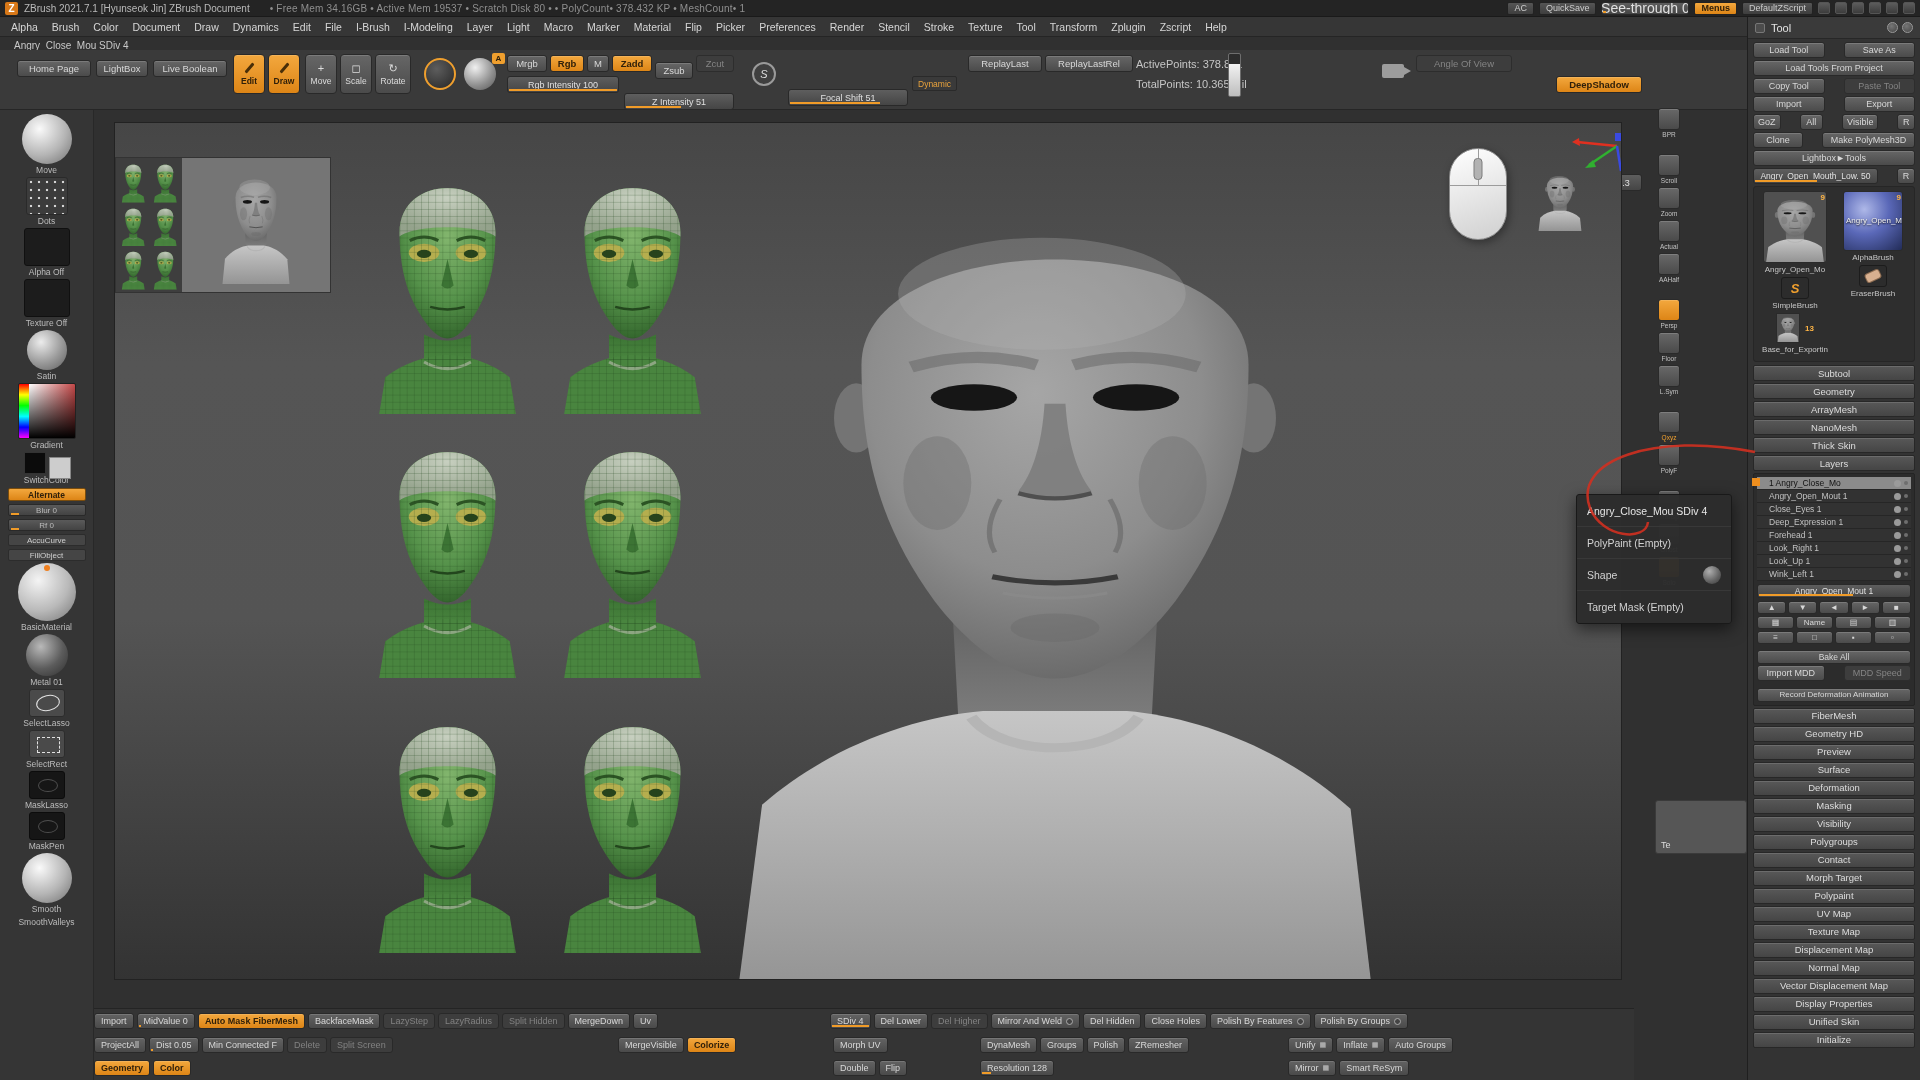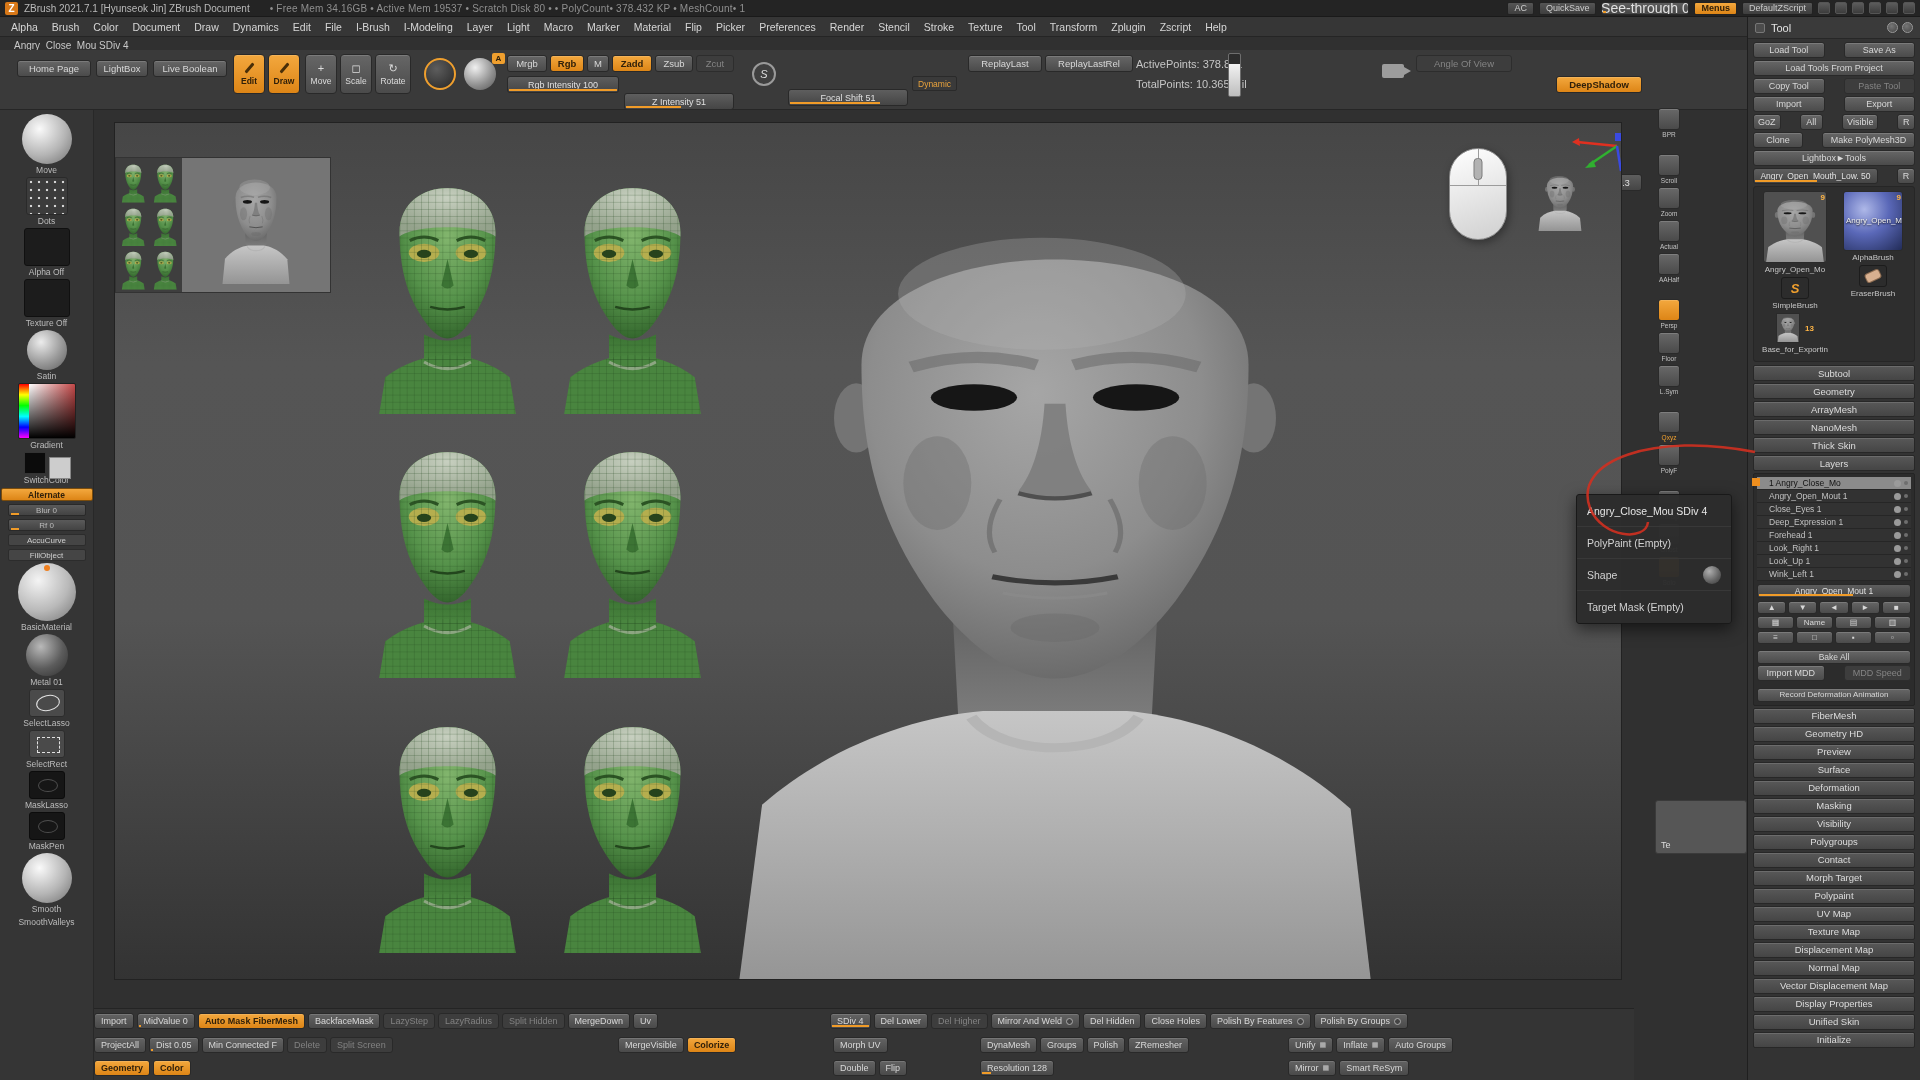--- a/index.html
+++ b/index.html
@@ -46,21 +46,21 @@
 .sb-item{display:flex;flex-direction:column;align-items:center;width:100%}
 .sb-label{font-size:8.5px;color:#bcbcbc;margin-top:1px;text-align:center}
 .thumb{display:block;position:relative}
 .sphere-light .thumb{width:50px;height:50px;border-radius:50%;background:radial-gradient(circle at 35% 30%,#fafafa,#b5b5b5 55%,#6e6e6e)}
 .dots .thumb{width:42px;height:38px;border-radius:3px;background-color:#3c3c3c;background-image:radial-gradient(#d4d4d4 1.2px,transparent 1.6px);background-size:8px 8px;border:1px solid #2a2a2a}
 .dark .thumb{width:46px;height:38px;background:#1c1c1c;border:1px solid #101010;border-radius:3px}
 .sphere-mid .thumb{width:40px;height:40px;border-radius:50%;background:radial-gradient(circle at 35% 30%,#ececec,#9a9a9a 55%,#5c5c5c)}
 .colorpicker .thumb{width:58px;height:56px;border:1px solid #222;border-radius:2px;background:linear-gradient(#f00,#ff0,#0f0,#0ff,#00f,#f0f) left/10px 100% no-repeat,linear-gradient(to top,#000,rgba(0,0,0,0)) 10px 0/48px 100% no-repeat,linear-gradient(to right,#fff,#c24040) 10px 0/48px 100% no-repeat}
 .switch .thumb{width:22px;height:22px;background:#0b0b0b;border:1px solid #333;margin-right:24px}
 .switch .thumb::after{content:"";position:absolute;left:24px;top:4px;width:20px;height:20px;background:#cdcdcd;border:1px solid #888}
-.orange-btn .sb-label{width:92px;height:13px;background:linear-gradient(#f3a83e,#dd8516);color:#30200a;font-weight:bold;border-radius:2px;border:1px solid #7a4c0c;display:flex;align-items:center;justify-content:center}
+.orange-btn .sb-label{width:78px;height:13px;background:linear-gradient(#f3a83e,#dd8516);color:#30200a;font-weight:bold;border-radius:2px;border:1px solid #7a4c0c;display:flex;align-items:center;justify-content:center}
 .mini-slider .sb-label{position:relative;width:78px;height:12px;background:linear-gradient(#5a5a5a,#434343);border:1px solid #292929;border-radius:2px;display:flex;align-items:center;justify-content:center;font-size:8px}
 .mini-slider .sb-label::after{content:"";position:absolute;left:2px;bottom:0;width:8px;height:2px;background:#f09b28}
 .flat-btn .sb-label{width:78px;height:12px;background:#454545;border:1px solid #2c2c2c;border-radius:2px;display:flex;align-items:center;justify-content:center;font-size:8px;color:#cfcfcf}
 .sphere-big .thumb{width:58px;height:58px;border-radius:50%;background:radial-gradient(circle at 35% 30%,#f4f4f4,#b9b9b9 55%,#727272)}
 .sphere-big .thumb::after{content:"";position:absolute;left:26px;top:2px;width:6px;height:6px;border-radius:50%;background:#ef7f1e}
 .sphere-dark .thumb{width:42px;height:42px;border-radius:50%;background:radial-gradient(circle at 35% 30%,#b9b9b9,#5c5c5c 55%,#2e2e2e)}
 .icon-lasso .thumb{width:36px;height:28px;background:#4a4a4a;border:1px solid #2c2c2c;border-radius:3px}
 .icon-lasso .thumb::after{content:"";position:absolute;left:6px;top:5px;width:22px;height:14px;border:1.5px solid #e2e2e2;border-radius:50%;transform:rotate(-12deg)}
 .icon-rect .thumb{width:36px;height:28px;background:#4a4a4a;border:1px solid #2c2c2c;border-radius:3px}
 .icon-rect .thumb::after{content:"";position:absolute;left:7px;top:6px;width:21px;height:14px;border:1.5px dashed #e2e2e2}
@@ -302,21 +302,21 @@
   </div>
 
   <i class="ring" style="left:424px;top:8px"></i>
   <i class="ballsm" style="left:464px;top:8px"></i>
 
   <span class="abadge" style="left:492px;top:3px">A</span>
   <div class="zb abs" style="left:507px;top:5px;width:40px">Mrgb</div>
   <div class="zb orange abs" style="left:550px;top:5px;width:34px">Rgb</div>
   <div class="zb abs" style="left:587px;top:5px;width:22px">M</div>
   <div class="zb orange abs" style="left:612px;top:5px;width:40px">Zadd</div>
-  <div class="zb abs" style="left:655px;top:5px;width:38px">Zsub</div>
+  <div class="zb abs" style="left:655px;top:12px;width:38px">Zsub</div>
   <div class="zb dim abs" style="left:696px;top:5px;width:38px">Zcut</div>
   <div class="slider abs" style="left:507px;top:26px;width:112px">
     <span>Rgb Intensity 100</span>
         <i class="fill" style="width: 98%;"></i>
   </div>
   <div class="slider abs" style="left:624px;top:26px;width:110px">
     <span>Z Intensity 51</span>
         <i class="fill" style="width: 51%;"></i>
   </div>
 

